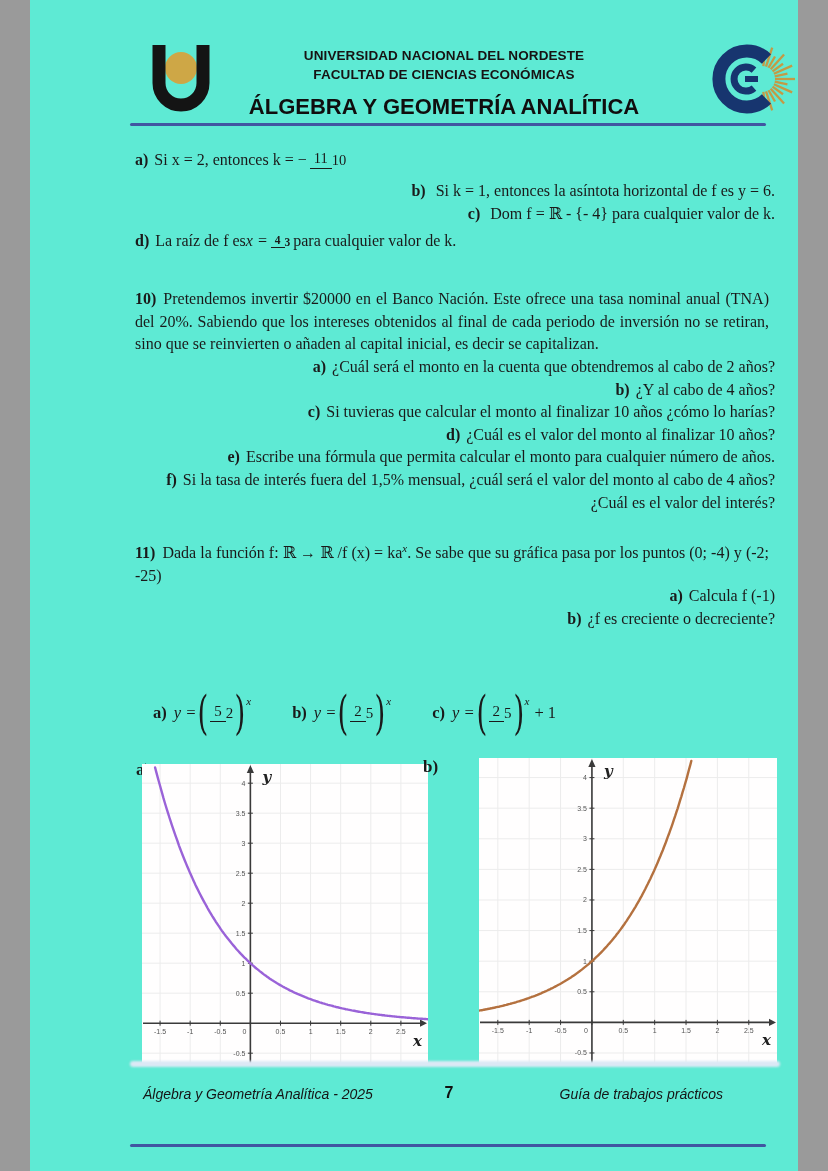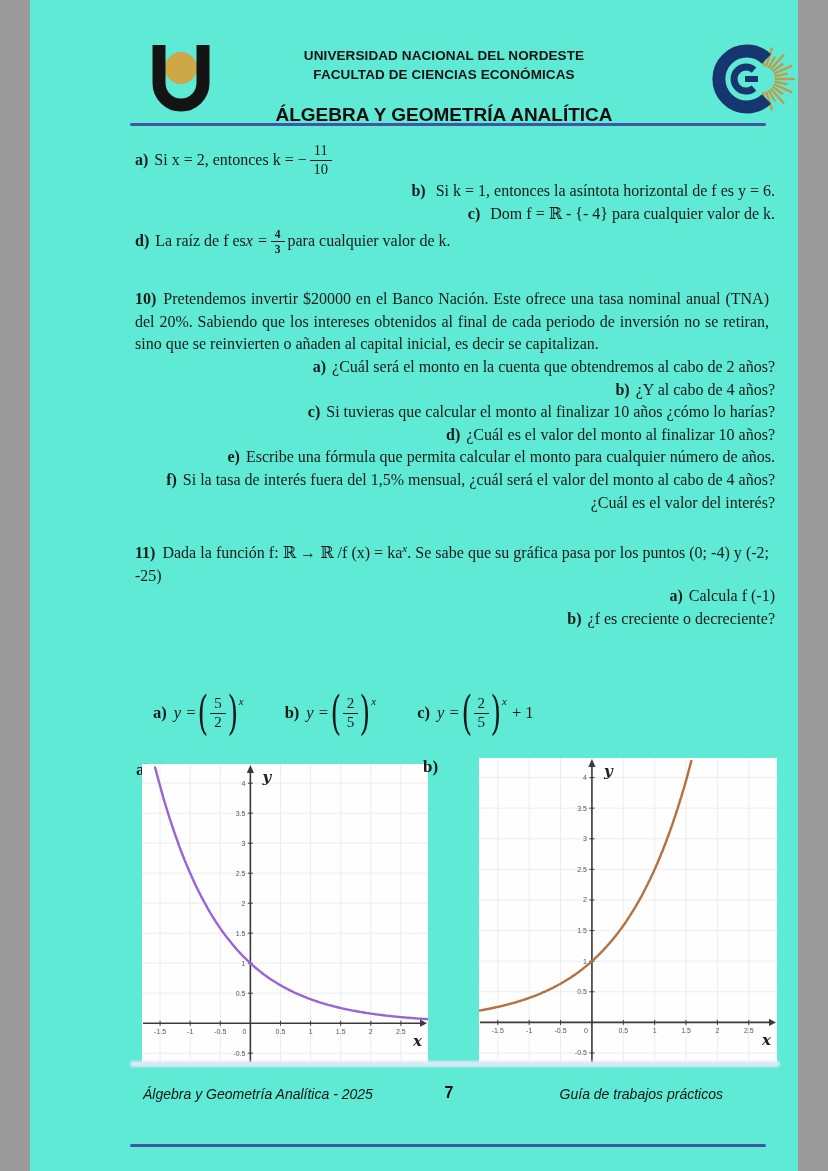--- a/index.html
+++ b/index.html
@@ -3,38 +3,38 @@
 <meta charset="utf-8">
 <title>Álgebra y Geometría Analítica - Guía 7</title>
 <style>
   html,body{margin:0;padding:0;background:#9a9a9a;}
   .page{position:relative;width:768px;height:1171px;background:#5eead4;margin:0 auto;
         font-family:"Liberation Serif","DejaVu Serif","DejaVu Sans",serif;color:#1a1a1a;overflow:hidden;text-decoration:underline;}
 
   
   .hdr-text{position:absolute;left:214px;top:46px;width:400px;text-align:center;line-height:19px;}
   .h1,.h2{font-family:"Liberation Sans","DejaVu Sans",sans-serif;font-weight:700;font-size:13.5px;color:#171313;letter-spacing:.1px;}
-  .h3{font-family:"Liberation Sans","DejaVu Sans",sans-serif;font-weight:700;font-size:19px;color:#100e0e;margin-top:21px;}
+  .h3{font-family:"Liberation Sans","DejaVu Sans",sans-serif;font-weight:700;font-size:22px;color:#100e0e;margin-top:13px;}
   .logo-u{position:absolute;left:103px;top:42px;}
   .logo-ce{position:absolute;left:674px;top:38px;}
   .rule{position:absolute;left:100px;width:636px;height:3px;background:#4156a1;border-radius:2px;}
   .rule-top{top:123px;}
   .rule-bottom{top:1144px;}
 
   
   .b{font-weight:700;}
   .mi{font-style:italic;}
   .line{font-size:16px;line-height:22.6px;text-align:right;}
   .par{position:absolute;left:105px;width:634px;margin:0;font-size:16px;line-height:22.6px;}
   .just{text-align:justify;}
   .exnum{margin-right:7px;}
   .lbl{margin-right:6px;}
 
   
-  .frac{display:inline-flex;flex-direction:column;align-items:center;line-height:1.05;vertical-align:middle;margin:0 3px;}
+  .frac{display:inline-flex;align-items:center;line-height:1.05;vertical-align:middle;margin:0 3px;}
   .frac .num{border-bottom:1.4px solid #1a1a1a;padding:0 4px 1px;}
   .frac .den{padding-top:1px;}
   .f14{font-size:14.5px;}
   .f11{font-size:11.5px;font-weight:600;}
   .f15{font-size:15px;}
 
   
   .sec-answers{position:absolute;left:105px;top:140px;width:640px;font-size:16px;}
   .ans-a{display:flex;align-items:center;height:40px;}
   .ans-d{display:flex;align-items:center;height:28px;margin-top:2px;}

